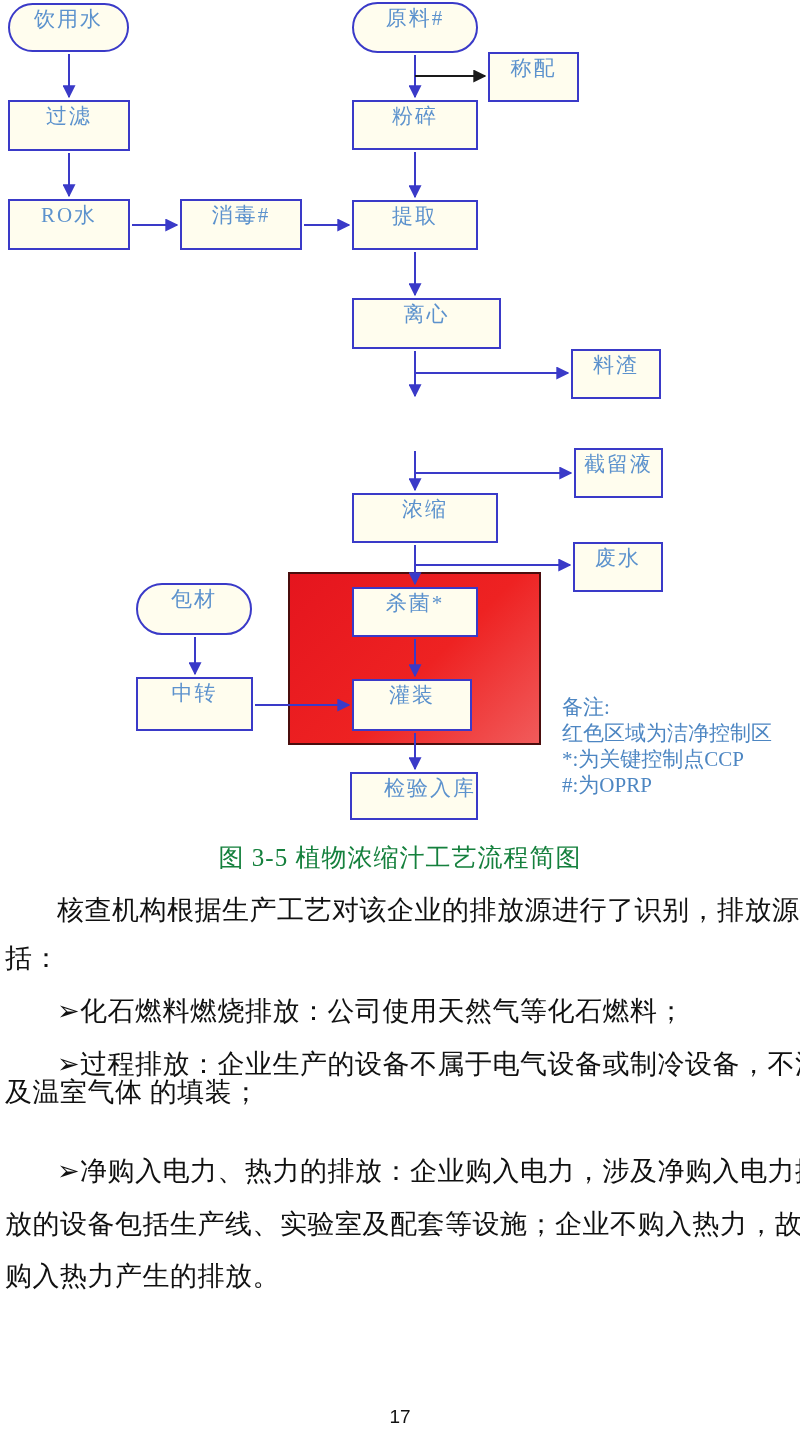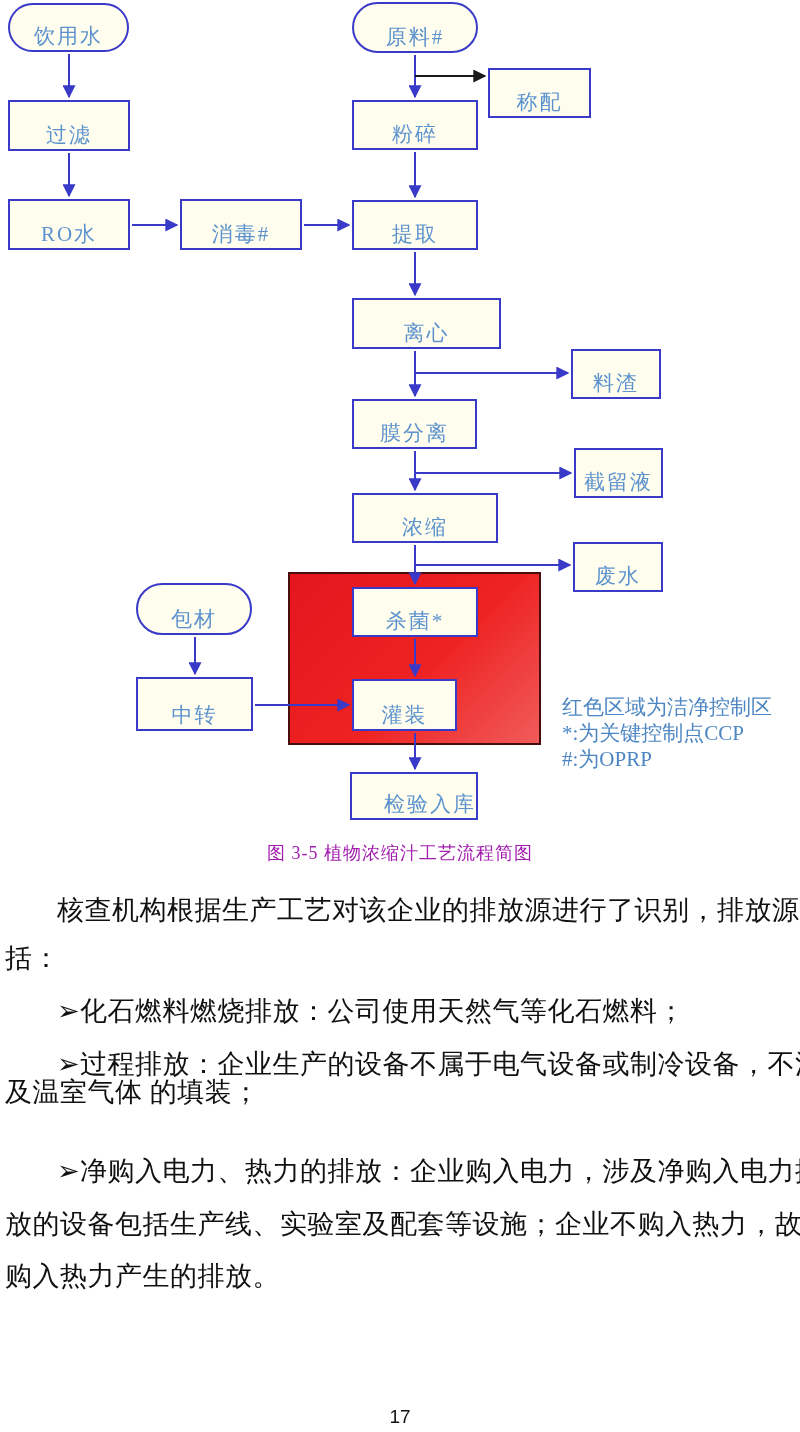--- a/index.html
+++ b/index.html
@@ -5,63 +5,63 @@
   html,body{margin:0;padding:0;background:#888;}
   #page{
     position:relative;width:800px;height:1432px;background:#ffffff;
     margin:0 auto;overflow:hidden;
     font-family:"Liberation Serif","DejaVu Serif",serif;
   }
   
   .node{
     position:absolute;box-sizing:border-box;
     background:#fffdee;border:2px solid #3a3ac8;
-    display:flex;align-items:flex-end;justify-content:center;
+    display:flex;align-items:flex-start;justify-content:center;
     color:#5c92cd;font-size:21px;letter-spacing:2px;
     z-index:3;
   }
   .stadium{border-radius:27px;}
   
   .n-drinking{left:8px;top:3px;width:121px;height:49px;}
   .n-raw{left:352px;top:2px;width:126px;height:51px;}
-  .n-weigh{left:488px;top:68px;width:103px;height:50px;}
+  .n-weigh{left:488px;top:52px;width:91px;height:50px;}
   .n-filter{left:8px;top:100px;width:122px;height:51px;}
   .n-crush{left:352px;top:100px;width:126px;height:50px;}
   .n-ro{left:8px;top:199px;width:122px;height:51px;}
   .n-disinfect{left:180px;top:199px;width:122px;height:51px;}
   .n-extract{left:352px;top:200px;width:126px;height:50px;}
   .n-centrifuge{left:352px;top:298px;width:149px;height:51px;}
   .n-residue{left:571px;top:349px;width:90px;height:50px;}
   .n-membrane{left:352px;top:399px;width:125px;height:50px;}
   .n-retentate{left:574px;top:448px;width:89px;height:50px;}
   .n-concentrate{left:352px;top:493px;width:146px;height:50px;}
   .n-wastewater{left:573px;top:542px;width:90px;height:50px;}
   .n-sterilize{left:352px;top:587px;width:126px;height:50px;}
   .n-packmat{left:136px;top:583px;width:116px;height:52px;}
   .n-transfer{left:136px;top:677px;width:117px;height:54px;}
-  .n-fill{left:352px;top:679px;width:105px;height:52px;}
+  .n-fill{left:352px;top:679px;width:120px;height:52px;}
   .n-inspect{left:350px;top:772px;width:128px;height:48px;padding-left:32px;}
   
   .clean-zone{
     position:absolute;left:288px;top:572px;width:253px;height:173px;
     box-sizing:border-box;border:2px solid #4a0d0d;
     background:linear-gradient(135deg,#e5151e 0%,#ee2222 55%,#f15b5b 100%);
     z-index:1;
   }
   .connectors{position:absolute;left:0;top:0;z-index:2;}
   
   .notes{
     position:absolute;left:562px;top:694px;width:238px;
     color:#4d86c2;font-size:21px;line-height:26px;letter-spacing:0px;
     z-index:3;white-space:nowrap;
   }
   
   .caption{
     position:absolute;top:841px;left:0;width:100%;text-align:center;
-    color:#a21caf;font-size:18px;letter-spacing:1px;
+    color:#15803d;font-size:25px;letter-spacing:1px;
   }
   
   .bline{
     position:absolute;left:5px;color:#111;font-size:27px;
     letter-spacing:0.5px;white-space:pre;line-height:1;
   }
   .indent{left:57px;}
   .t1{top:897px;} .t2{top:945px;} .t3{top:998px;} .t4{top:1051px;}
   .t5{top:1079px;} .t6{top:1158px;} .t7{top:1211px;} .t8{top:1263px;}
   
@@ -130,23 +130,20 @@
     </div>
   <div class="node n-extract">
       <span>提取</span>
     </div>
   <div class="node n-centrifuge">
       <span>离心</span>
     </div>
   <div class="node n-residue">
       <span>料渣</span>
     </div>
-  <div class="node n-membrane">
-      <span>膜分离</span>
-    </div>
   <div class="node n-retentate">
       <span>截留液</span>
     </div>
   <div class="node n-concentrate">
       <span>浓缩</span>
     </div>
   <div class="node n-wastewater">
       <span>废水</span>
     </div>
   <div class="node n-sterilize">
@@ -159,20 +156,21 @@
       <span>中转</span>
     </div>
   <div class="node n-fill">
       <span>灌装</span>
     </div>
   <div class="node n-inspect">
       <span>检验入库</span>
     </div>
 
   <div class="notes">
+    <div>备注:</div>
     <div>红色区域为洁净控制区</div>
     <div>*:为关键控制点CCP</div>
     <div>#:为OPRP</div>
   </div>
 
   <div class="caption">图 3-5  植物浓缩汁工艺流程简图</div>
 
   <div class="bline indent t1">核查机构根据生产工艺对该企业的排放源进行了识别，排放源包</div>
   <div class="bline t2">括：</div>
   <div class="bline indent t3">➢化石燃料燃烧排放：公司使用天然气等化石燃料；</div>

